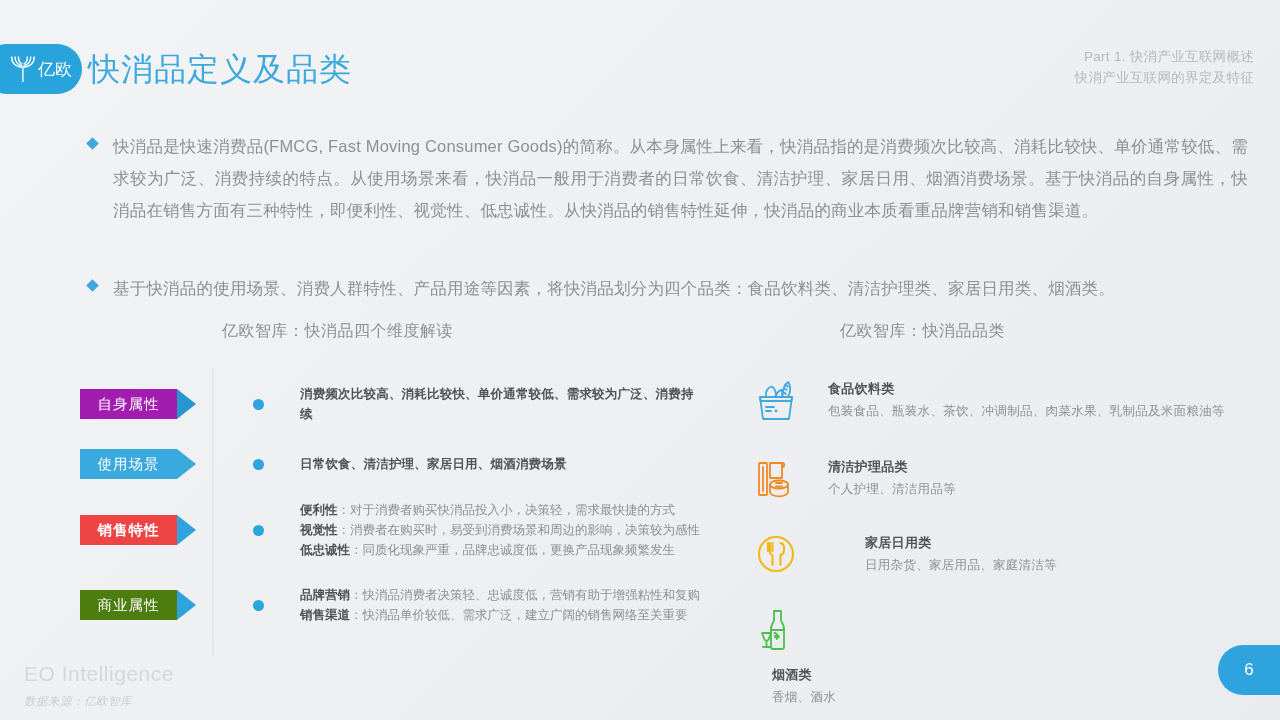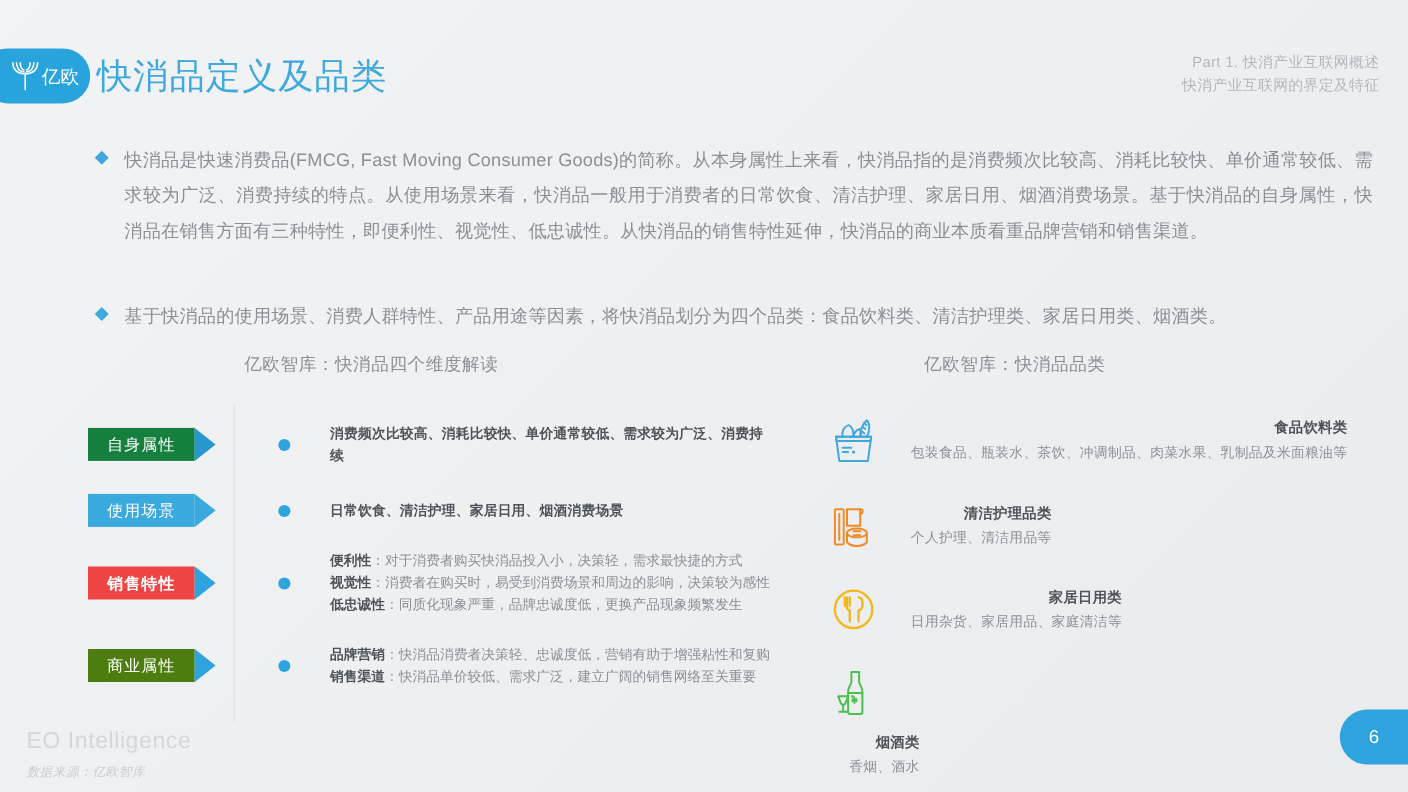--- a/index.html
+++ b/index.html
@@ -137,21 +137,21 @@
   }
   .tag::after {
     content: "";
     position: absolute;
     left: 97px; top: 0;
     width: 0; height: 0;
     border-top: 15px solid transparent;
     border-bottom: 15px solid transparent;
     border-left: 19px solid #2ea3dd;
   }
-  .tag.t1 { background: #15803d; }
+  .tag.t1 { background: #a21caf; }
   .tag.t1::after { border-left-color: #2896cf; }
   .tag.t2 { background: #39a9de; }
   .tag.t2::after { border-left-color: #39a9de; }
   .tag.t3 { background: #ef4444; font-weight: bold; }
   .tag.t3::after { border-left-color: #2ea3dd; }
   .tag.t4 { background: #4d7c0f; }
   .tag.t4::after { border-left-color: #2ea3dd; }
 
   .bullet-dot {
     flex: 0 0 auto;
@@ -189,21 +189,20 @@
     position: absolute;
     left: 748px; top: 360px;
     width: 510px;
   }
   .cat-row {
     position: absolute;
     left: 0;
     display: flex;
     align-items: flex-start;
     width: 510px;
-    text-align: right;
   }
   .cat-icon {
     flex: 0 0 auto;
     width: 56px; height: 56px;
     display: flex;
     align-items: center;
     justify-content: center;
   }
   .cat-texts {
     margin-left: 24px;
@@ -217,21 +216,21 @@
     letter-spacing: 0.3px;
   }
   .cat-desc {
     font-size: 12.5px;
     color: #8b9097;
     line-height: 22px;
     letter-spacing: 0.3px;
   }
   #cat1 { top: 12px; }
   #cat2 { top: 90px; }
-  #cat3 { top: 166px; }
+  #cat3 { top: 166px; gap: 37px; }
   #cat4 { top: 242px; flex-direction: column; }
 
   
   .footer-brand {
     position: absolute;
     left: 24px; top: 662px;
     font-size: 21px;
     color: #d3d7dc;
     letter-spacing: 0.5px;
   }

